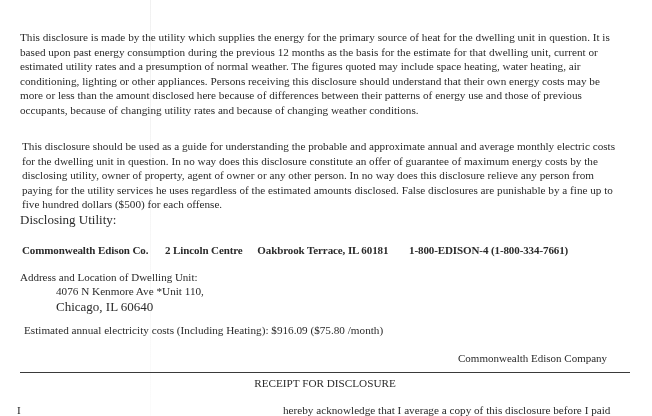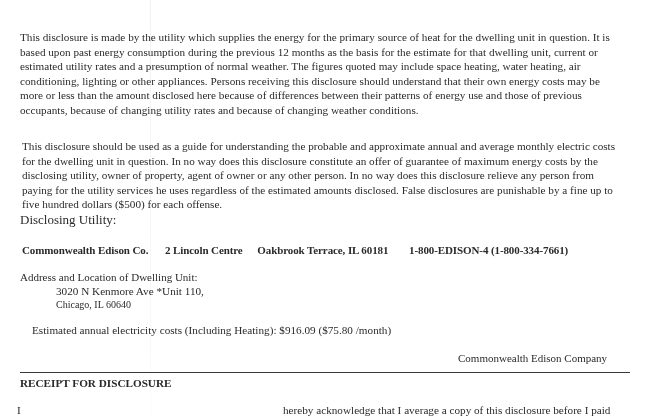--- a/index.html
+++ b/index.html
@@ -19,30 +19,30 @@
   .para1 { position: absolute; top: 30px; left: 0; width: 600px; }
   .para2 { position: absolute; top: 139px; left: 2px; width: 600px; }
   .label-disc { position: absolute; top: 212px; left: 0; font-size: 13px; }
   .utility-line {
     position: absolute; top: 244px; left: 2px; font-weight: bold; font-size: 11px;
     white-space: nowrap; letter-spacing: -0.1px;
   }
   .utility-line span { display: inline-block; }
   .addr-label { position: absolute; top: 271px; left: 0; font-size: 11px; }
   .addr1 { position: absolute; top: 285px; left: 36px; font-size: 11.2px; }
-  .addr2 { position: absolute; top: 299px; left: 36px; font-size: 10px; }
-  .estimate { position: absolute; top: 324px; left: 12px; font-size: 11.2px; white-space: nowrap; }
+  .addr2 { position: absolute; top: 299px; left: 36px; font-size: 13px; }
+  .estimate { position: absolute; top: 324px; left: 4px; font-size: 11.2px; white-space: nowrap; }
   .company-sig { position: absolute; top: 352px; left: 438px; font-size: 11px; white-space: nowrap; }
   .rule {
     position: absolute; top: 372px; left: 0; width: 610px; height: 1px;
     background: #3a3a3a;
   }
   .receipt-title {
-    position: absolute; top: 377px; left: 0; width: 610px; text-align: left;
-    font-weight: bold; font-size: 11.2px;
+    position: absolute; top: 377px; left: 0; width: 610px; text-align: center;
+    font-weight: normal; font-size: 11.2px;
   }
   .receipt-i { position: absolute; top: 404px; left: -3px; font-size: 11.2px; }
   .receipt-text { position: absolute; top: 404px; left: 263px; font-size: 11.2px; white-space: nowrap; }
 </style>
 </head>
 <body>
 
 <div class="fold"></div>
 
 <div class="page">
@@ -52,21 +52,21 @@
   <div class="label-disc">Disclosing Utility:</div>
 
   <div class="utility-line">
     <span style="margin-right:14px;">Commonwealth Edison Co.</span>
     <span style="margin-right:12px;">2 Lincoln Centre</span>
     <span style="margin-right:18px;">Oakbrook Terrace, IL 60181</span>
     <span>1-800-EDISON-4 (1-800-334-7661)</span>
   </div>
 
   <div class="addr-label">Address and Location of Dwelling Unit:</div>
-  <div class="addr1">3020 N Kenmore Ave *Unit 110,</div>
+  <div class="addr1">4076 N Kenmore Ave *Unit 110,</div>
   <div class="addr2">Chicago, IL 60640</div>
 
   <div class="estimate">Estimated annual electricity costs (Including Heating):  $916.09 ($75.80 /month)</div>
 
   <div class="company-sig">Commonwealth Edison Company</div>
 
   <div class="rule"></div>
 
   <div class="receipt-title">RECEIPT FOR DISCLOSURE</div>
 

